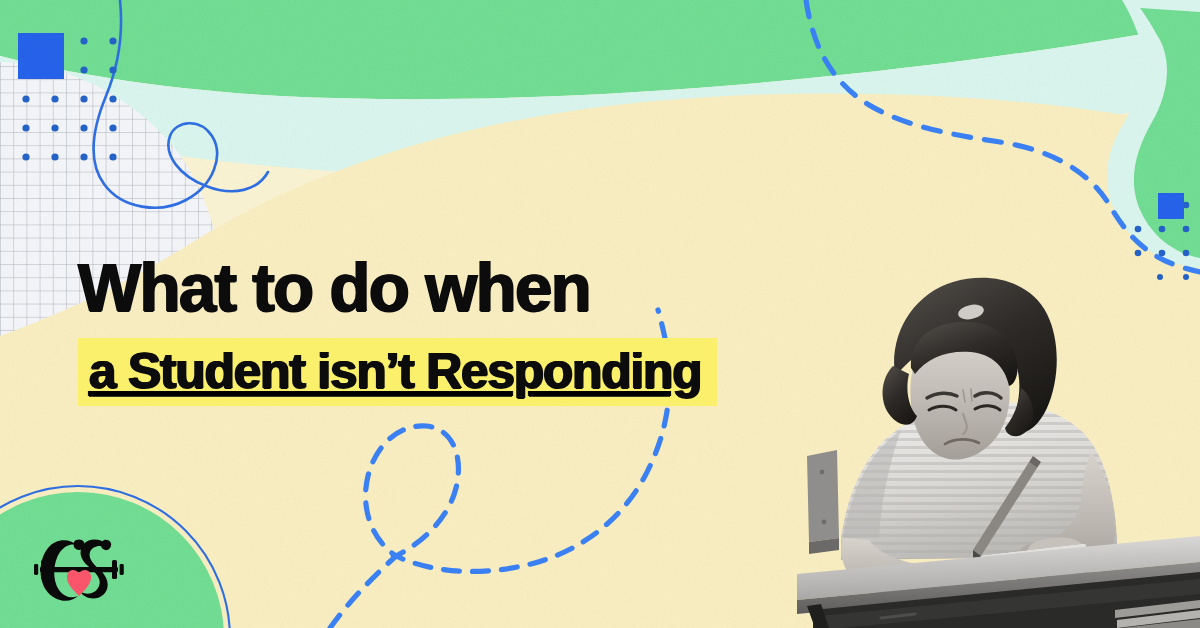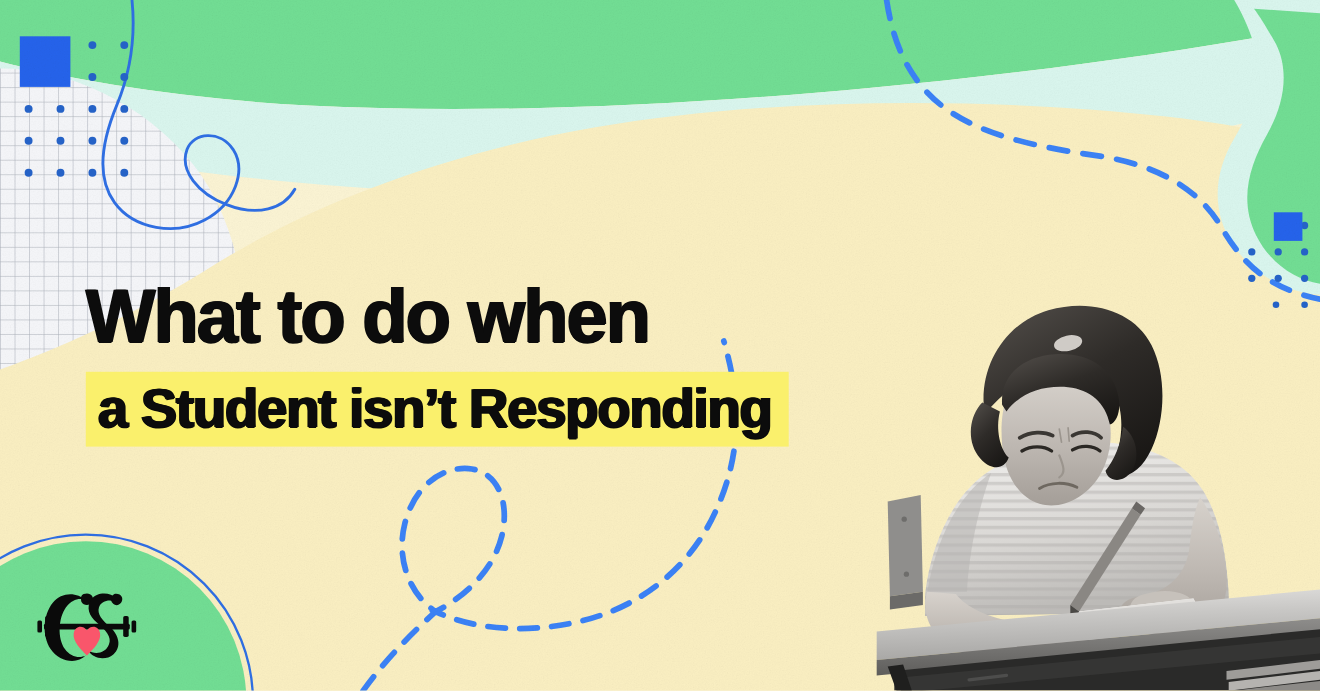--- a/index.html
+++ b/index.html
@@ -52,20 +52,21 @@
     white-space:nowrap;
     transform:scaleX(.97);
     transform-origin:left center;
     text-shadow:1.1px 0 0 #0C0C0C, -1.1px 0 0 #0C0C0C, 0 .8px 0 #0C0C0C;
   }
   .line2-band {
     display:inline-block;
     background:#FAF06C;
     padding:7px 9px 9px 11px;
     margin-top:12px;
+    text-decoration:underline;
   }
   .line2 {
     font-family:"Liberation Sans", sans-serif;
     font-weight:700;
     font-size:50px;
     line-height:52px;
     letter-spacing:-1.1px;
     color:#0C0C0C;
     white-space:nowrap;
     transform:scaleX(.99);

